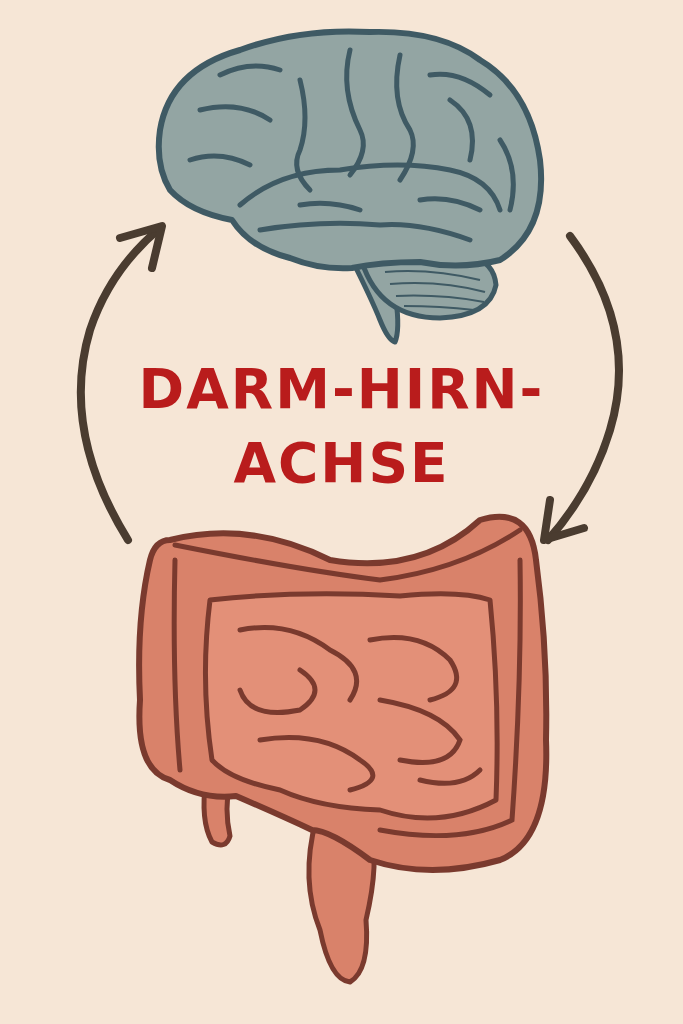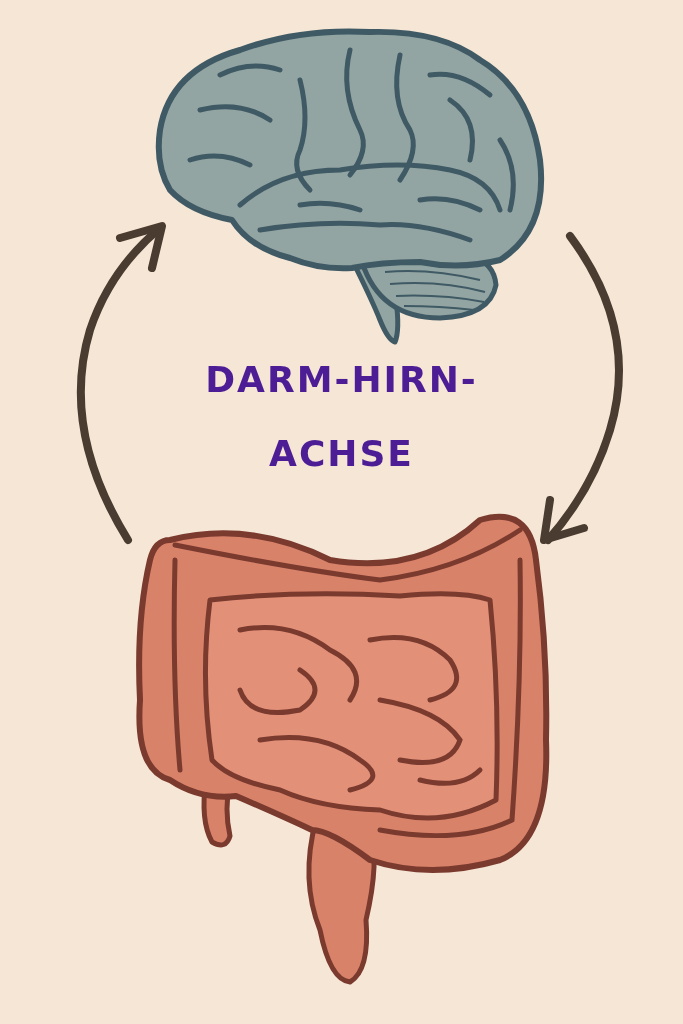--- a/index.html
+++ b/index.html
@@ -1,19 +1,19 @@
 <!DOCTYPE html>
 <html><head>
 <meta charset="utf-8">
 <style>
   html,body{margin:0;padding:0;}
   body{width:683px;height:1024px;background:#f6e6d6;overflow:hidden;position:relative;}
   .canvas{position:absolute;left:0;top:0;width:683px;height:1024px;}
-  .title{position:absolute;left:0;width:683px;text-align:center;color:#4c1d95;
-    font-family:"DejaVu Sans","Liberation Sans",sans-serif;font-weight:bold;letter-spacing:2px;font-size:36px;line-height:1;}
+  .title{position:absolute;left:0;width:683px;text-align:center;color:#b91c1c;
+    font-family:"DejaVu Sans","Liberation Sans",sans-serif;font-weight:bold;letter-spacing:2px;font-size:55px;line-height:1;}
   .t1{top:362px;}
   .t2{top:436px;}
 </style>
 </head>
 <body>
 
 <svg class="canvas" viewBox="0 0 683 1024" xmlns="http://www.w3.org/2000/svg">
 
   <g>
 

